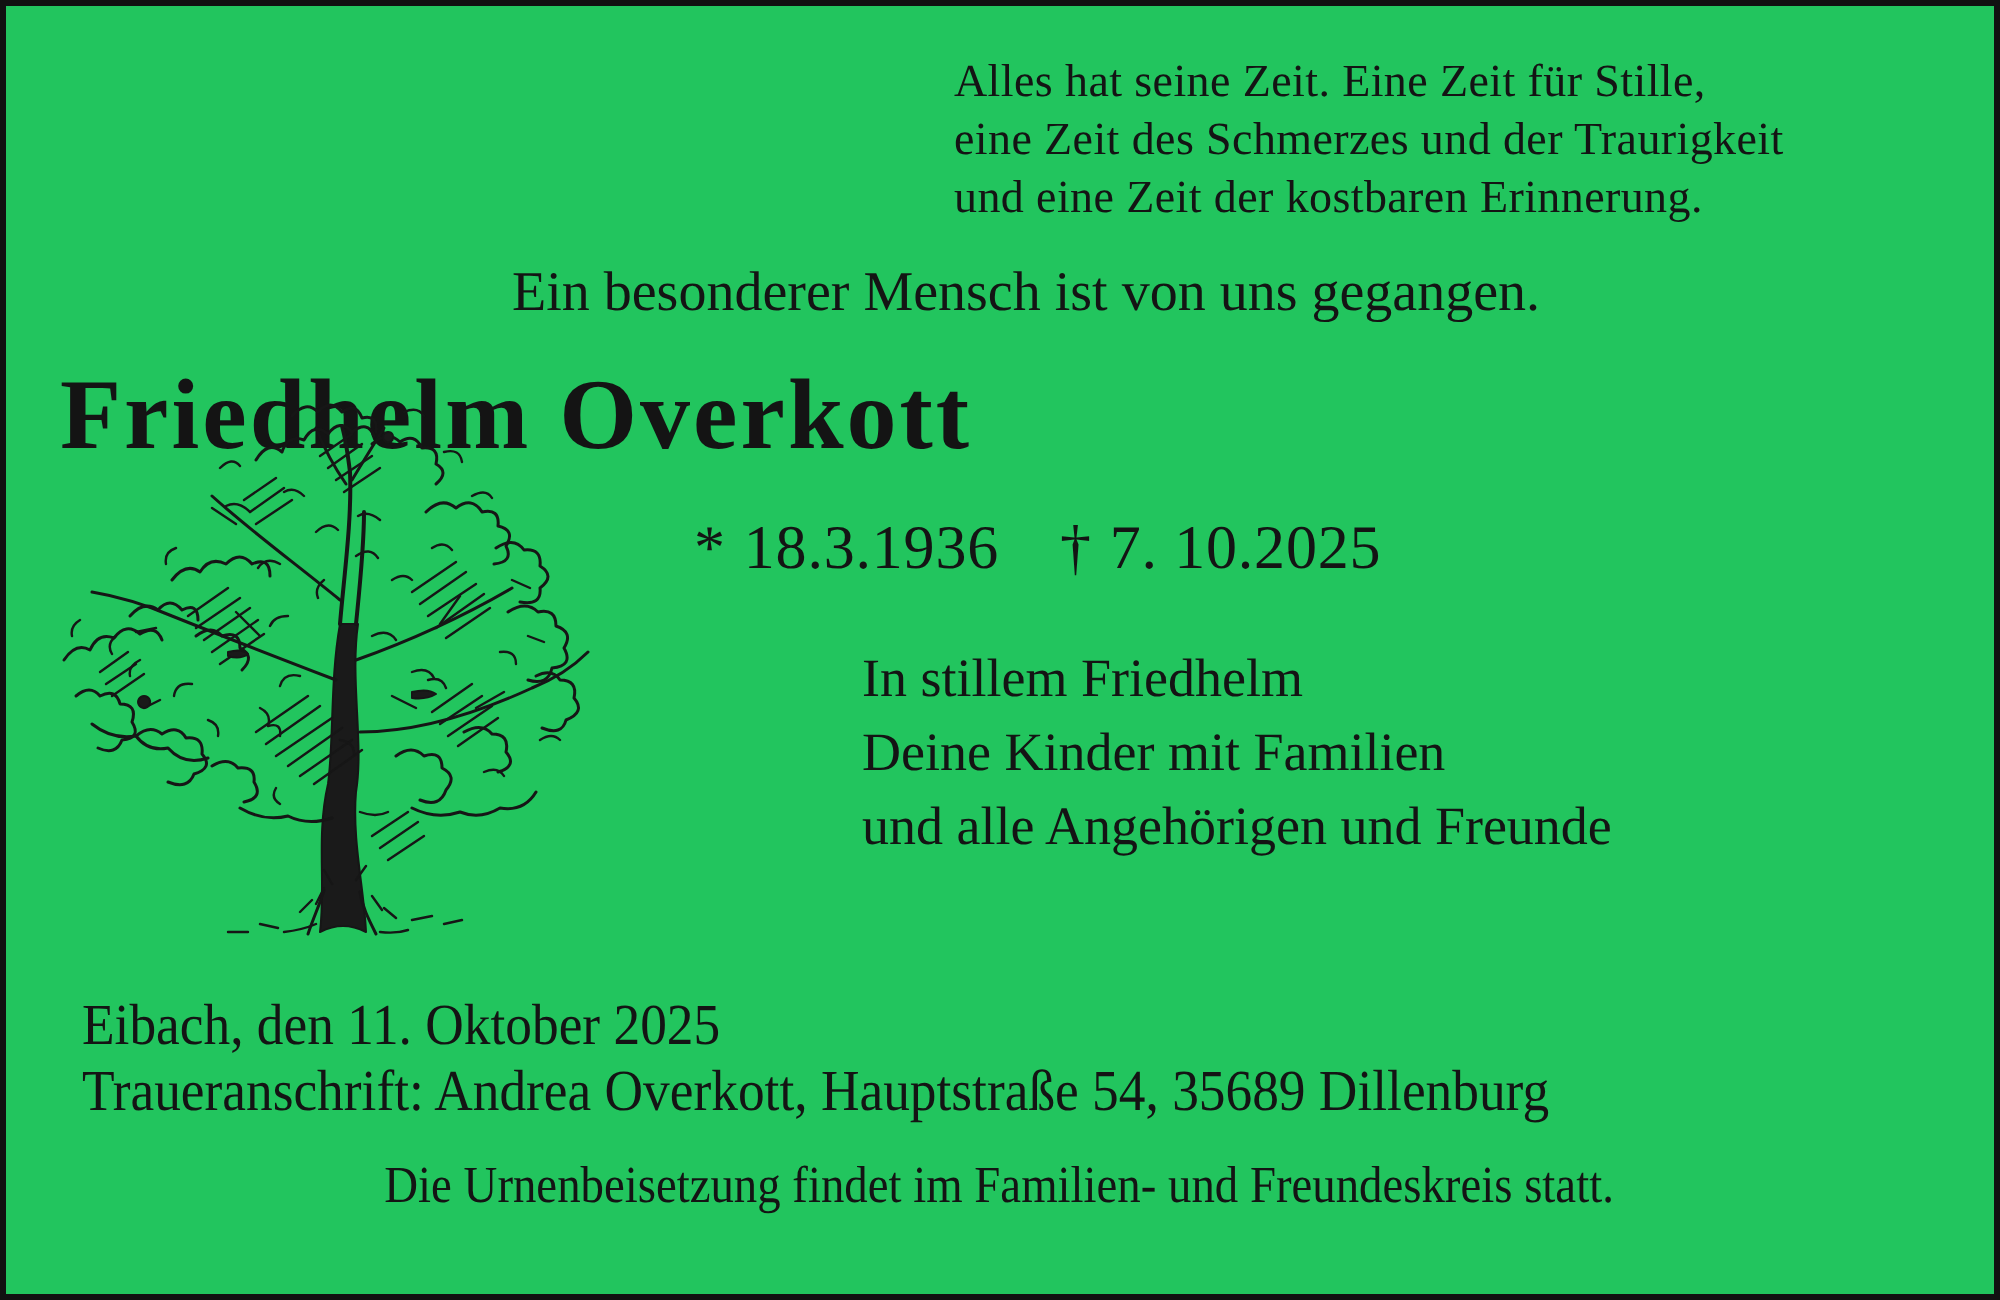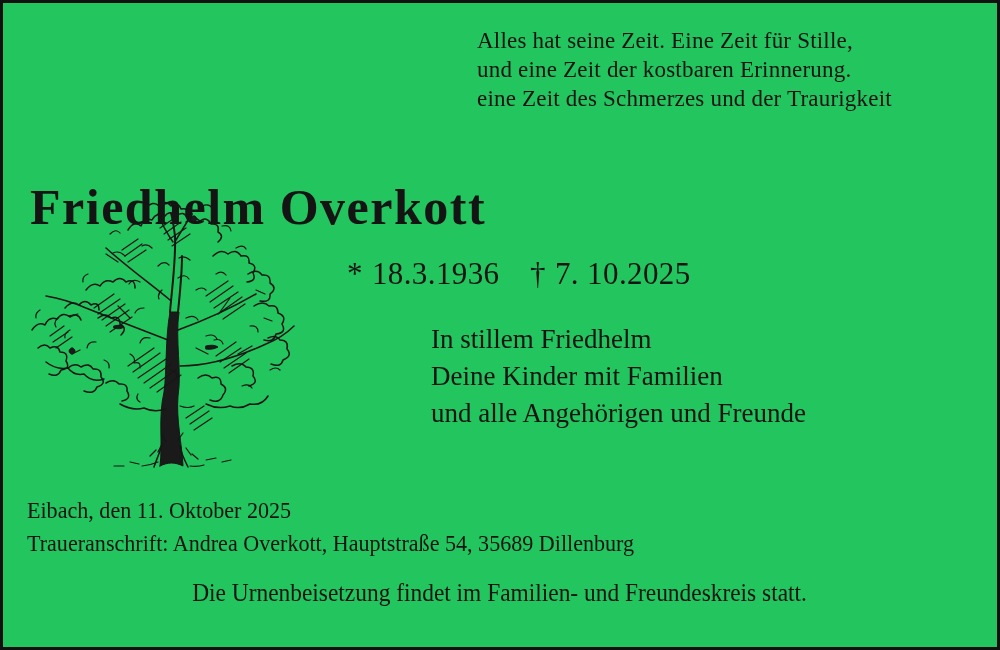--- a/index.html
+++ b/index.html
@@ -9,45 +9,46 @@
   .abs{position:absolute;}
   .epigraph{left:477px;top:26px;font-size:23px;line-height:29px;letter-spacing:.2px;}
   .intro{left:26px;right:0;top:131px;text-align:center;font-size:28px;}
   .deceased{left:30px;right:0;top:178px;text-align:left;font-size:50px;font-weight:bold;
             letter-spacing:1.5px;}
   .dates{top:256px;font-size:31px;letter-spacing:.4px;}
   .birth{left:347px;}
   .death{left:530px;}
   .date-symbol{display:inline-block;margin-right:9px;}
   .mourners{left:431px;top:321px;font-size:27px;line-height:37px;}
-  .bottom-left{left:27px;font-size:24px;}
+  .bottom-left{left:41px;font-size:29px;}
   .condensed{display:inline-block;transform:scaleX(.92);transform-origin:left center;white-space:nowrap;}
   .place-date{top:497px;}
   .address{top:530px;}
   .funeral{left:0;right:0;top:578px;text-align:center;font-size:26px;}
   .condensed-c{display:inline-block;transform:scaleX(.9);transform-origin:center center;white-space:nowrap;}
   .tree{left:10px;top:190px;width:300px;height:285px;}
   .tree svg{width:100%;height:100%;}
   .tree path{stroke:#161616;fill:none;stroke-width:1.5;stroke-linecap:round;stroke-linejoin:round;}
   .tree path.fat{stroke-width:2;}
   .tree path.thin{stroke-width:1.2;}
   .tree path.fill{fill:#1a1a1a;stroke-width:1;}
 </style>
 </head>
 <body>
 
 <div class="stage">
   <div class="frame"></div>
 
   <div class="abs epigraph">
     <div>Alles hat seine Zeit. Eine Zeit für Stille,</div>
+    <div>eine Zeit des Schmerzes und der Traurigkeit</div>
     <div>und eine Zeit der kostbaren Erinnerung.</div>
-    <div>eine Zeit des Schmerzes und der Traurigkeit</div>
   </div>
 
+  <div class="abs intro">Ein besonderer Mensch ist von uns gegangen.</div>
 
   <div class="abs deceased">Friedhelm Overkott</div>
 
   <div class="abs dates birth"><span class="date-symbol">*</span><span>18.3.1936</span></div>
   <div class="abs dates death"><span class="date-symbol">†</span><span>7. 10.2025</span></div>
 
   <div class="abs tree">
     <svg viewBox="0 0 300 285" xmlns="http://www.w3.org/2000/svg" aria-hidden="true">
 
       <path class="fill" d="M150,276 C153,252 148,228 154,202 C157,180 155,150 160,122 L169,122 C165,150 172,182 168,206 C166,230 172,254 173,276 C165,272 158,272 150,276 Z"></path>

